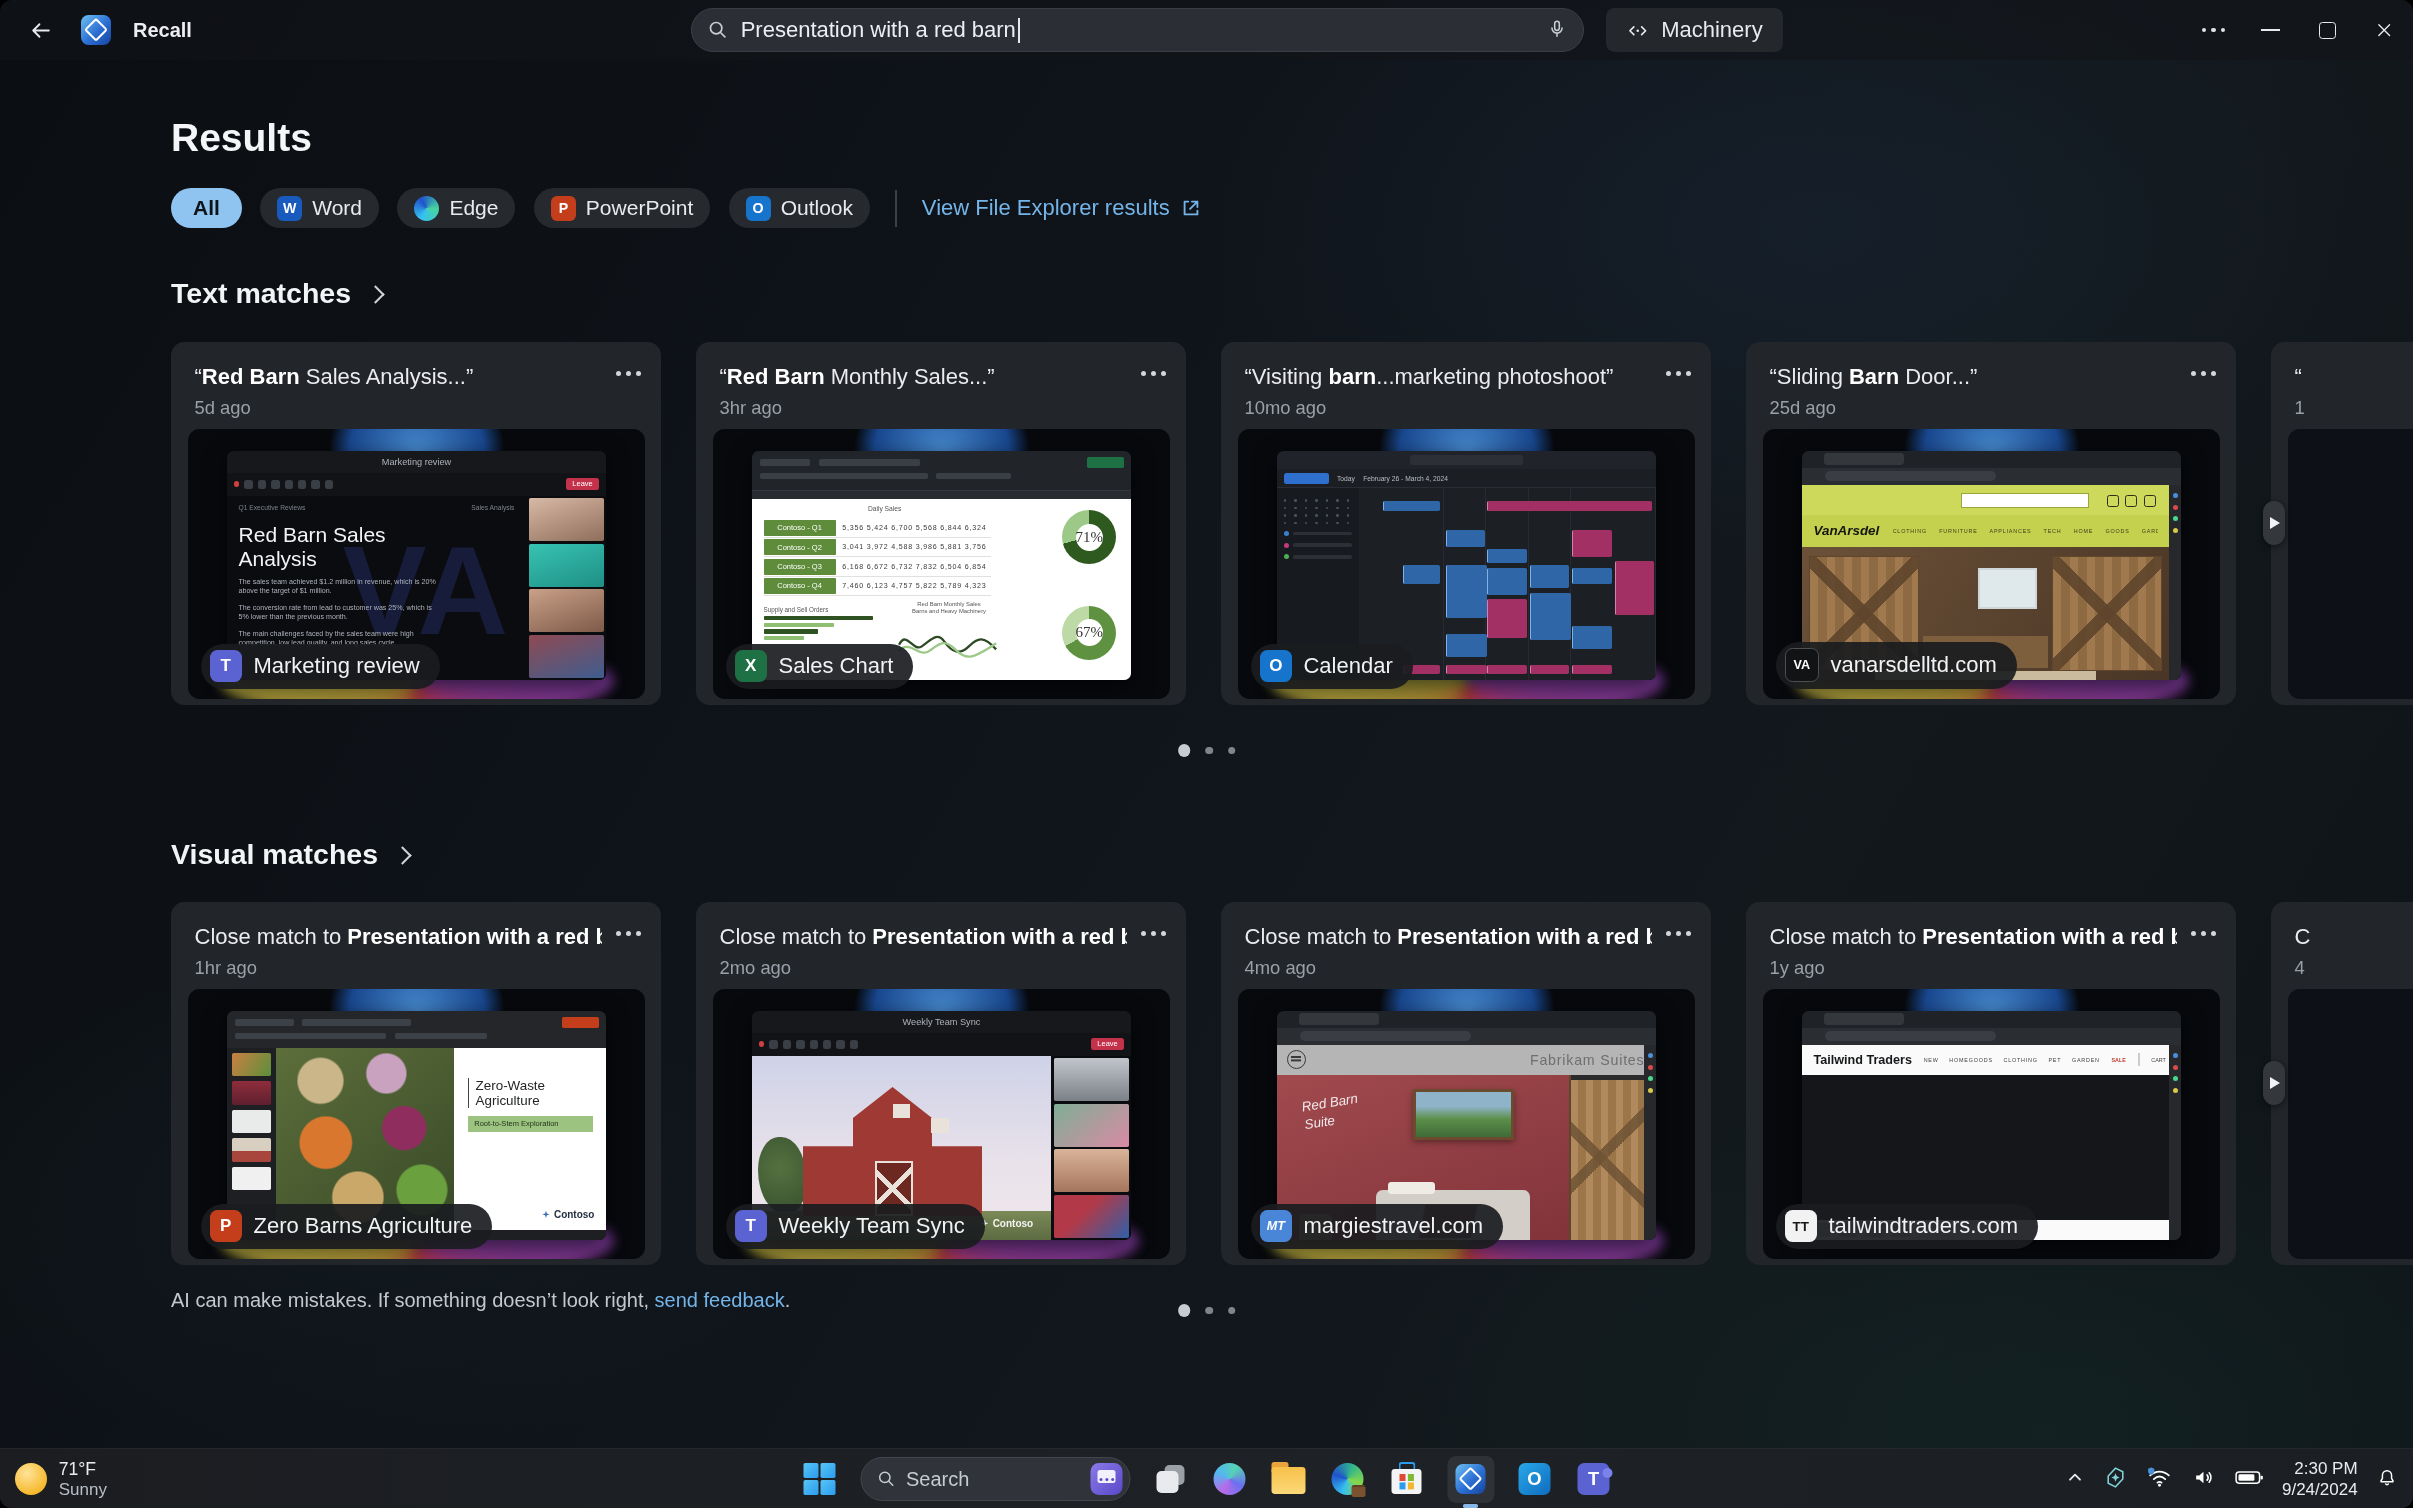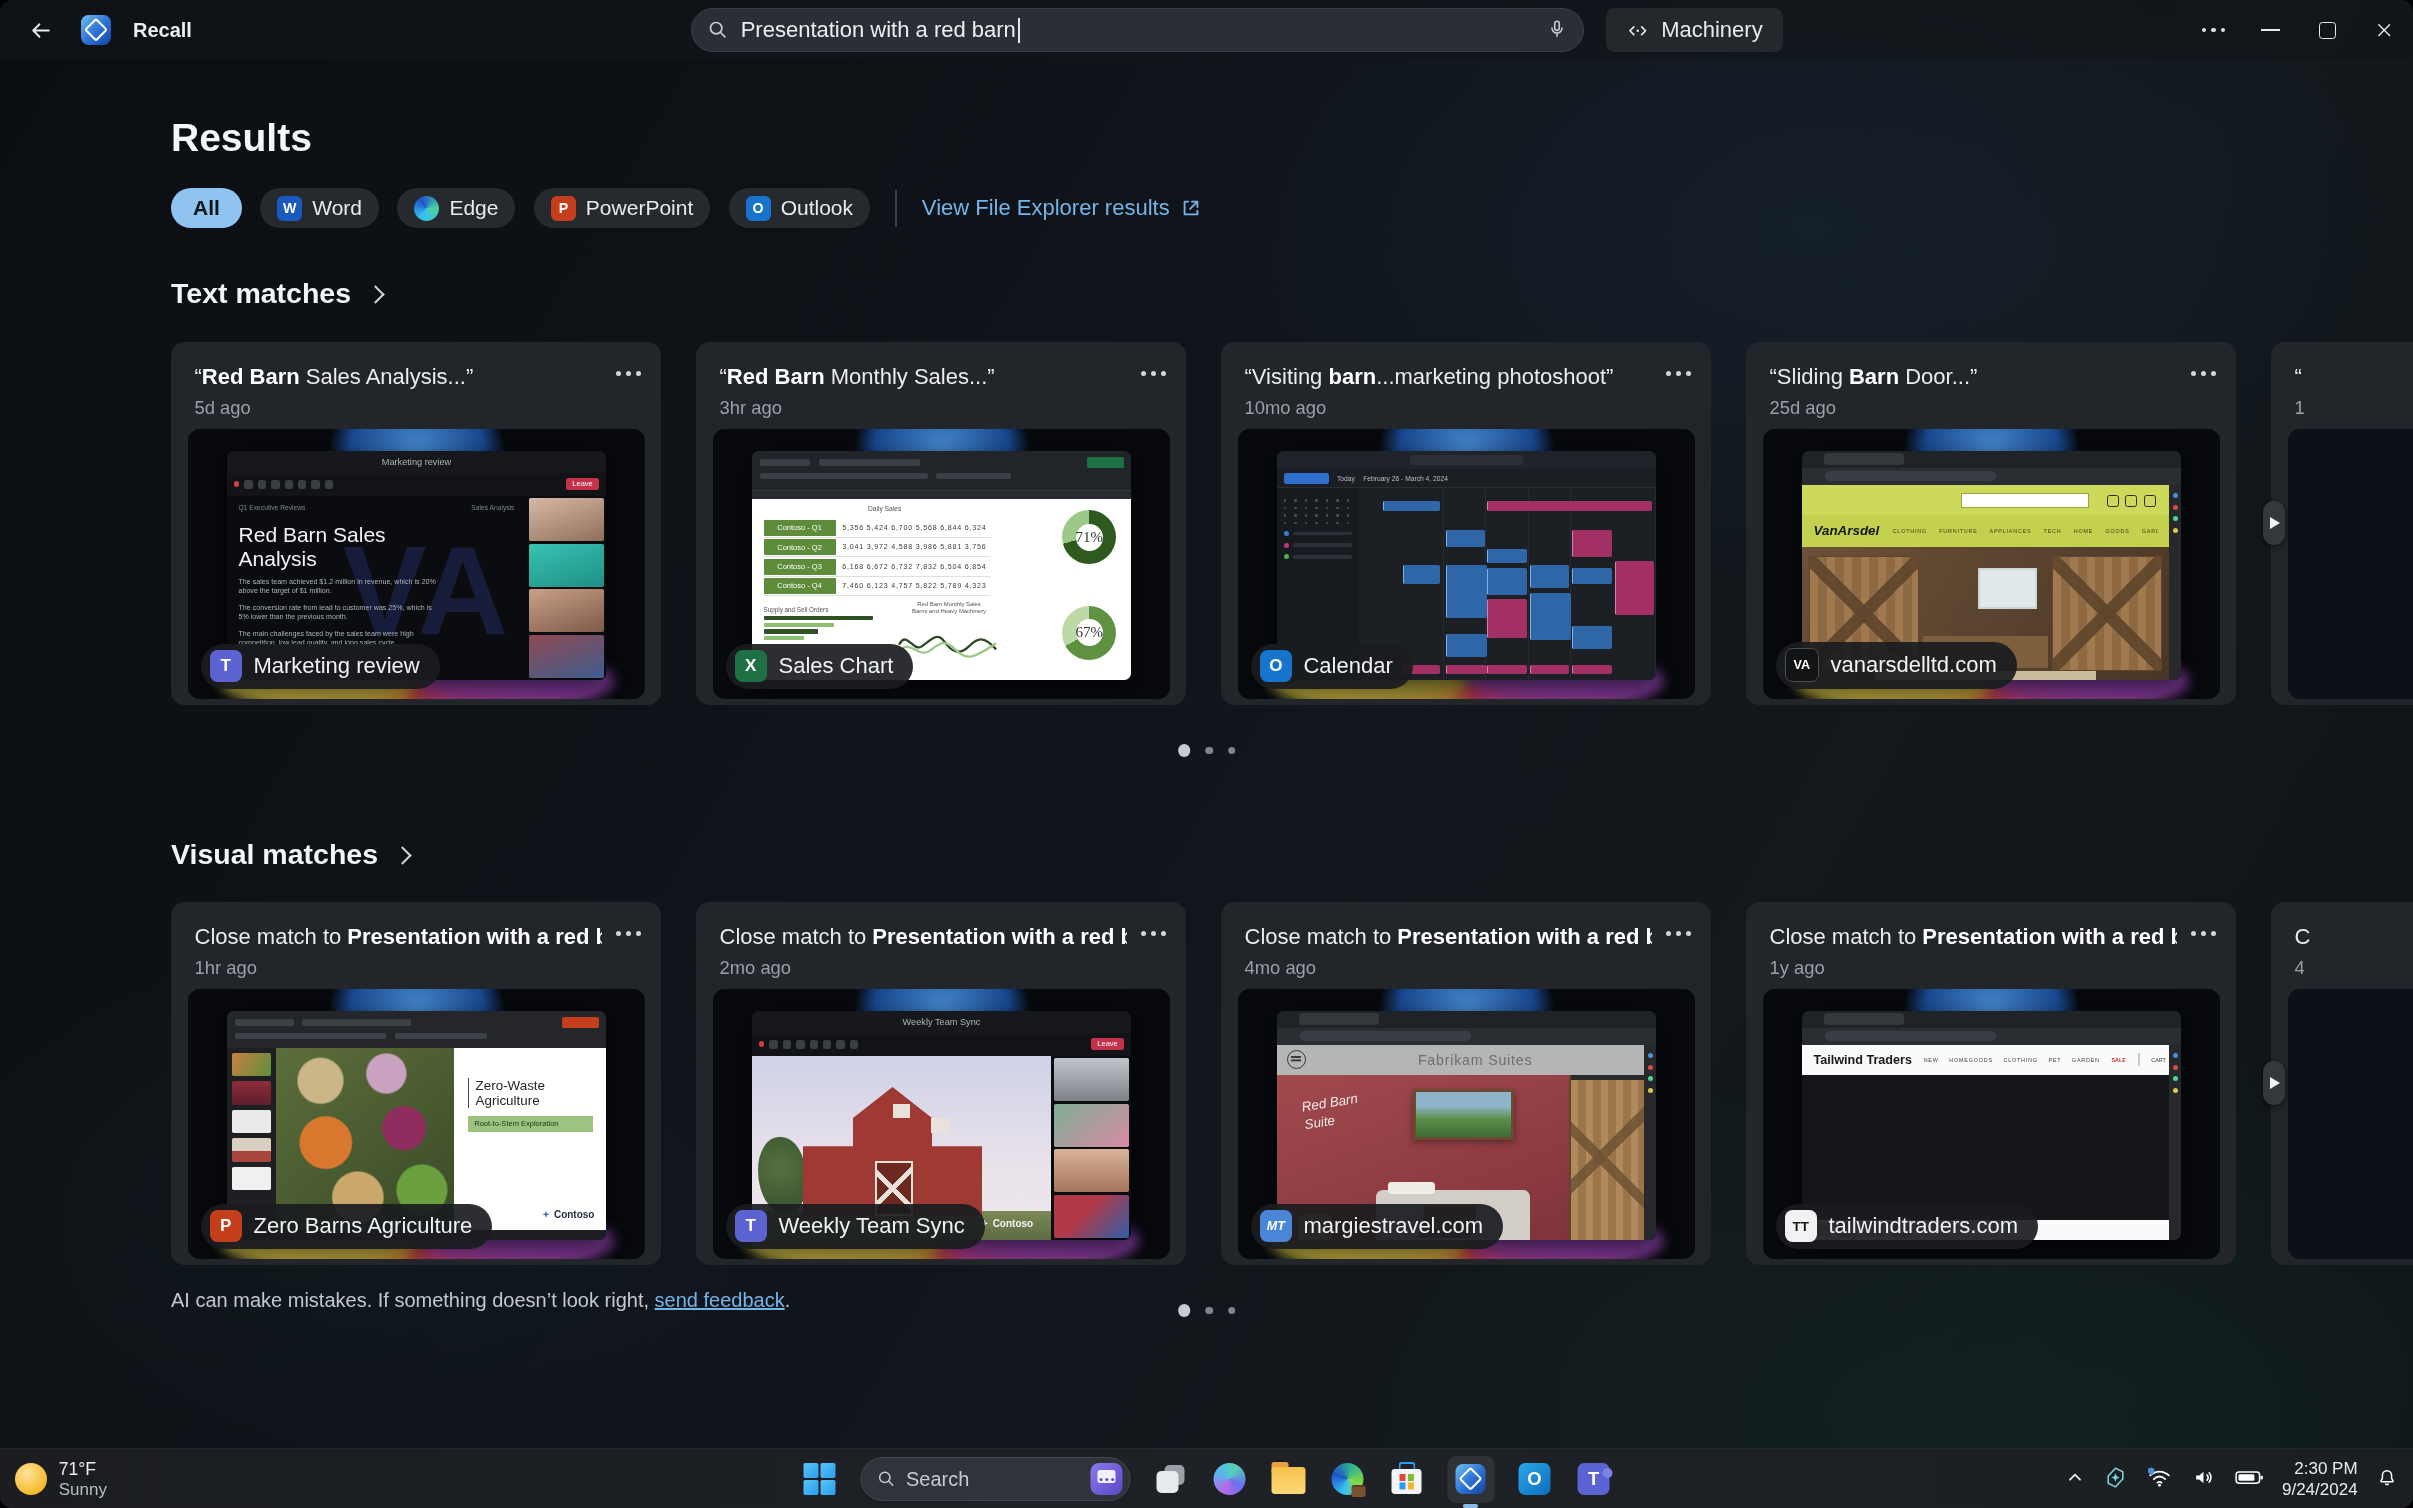--- a/index.html
+++ b/index.html
@@ -83,21 +83,21 @@
   .b-tt{background:#f2f2f2;color:#17181a;font-size:13.4px;}
   
   .pgdots{position:absolute;left:50%;transform:translateX(-50%);display:flex;align-items:center;gap:15px;}
   .pgdots b{width:7.5px;height:7.5px;border-radius:50%;background:#7f858d;}
   .pgdots b.on{width:12.6px;height:12.6px;background:#c7ccd2;}
   .car-arrow{position:absolute;left:2263px;width:22px;height:44px;border-radius:11px;background:#34383d;
     display:flex;align-items:center;justify-content:center;z-index:8;box-shadow:0 1.7px 6.7px rgba(0,0,0,.5);}
   .car-arrow i{width:0;height:0;border-left:10px solid #f2f3f5;border-top:6.7px solid transparent;
     border-bottom:6.7px solid transparent;margin-left:2.5px;}
   .footer{position:absolute;left:171px;top:1289px;font-size:20px;color:#c3c8ce;}
-  .footer a{color:#74b5e9;text-decoration:underline;}
+  .footer a{color:#74b5e9;}
   
   .tbarrow{height:22px;background:#17181c;display:flex;align-items:center;justify-content:center;
     font-size:9.2px;color:#aeb3ba;position:relative;}
   .ttools{height:23.5px;background:#121317;display:flex;align-items:center;padding:0 6.7px;gap:5px;position:relative;}
   .ttools u{width:8.4px;height:8.4px;border-radius:2.5px;background:#3a3e45;display:block;}
   .leavechip{position:absolute;right:6.7px;top:5px;background:#c4314b;color:#fff;font-size:7.5px;border-radius:2.5px;
     padding:1.7px 6.7px;}
   .reddot{width:5.9px;height:5.9px;border-radius:50%;background:#d04040;}
   .people{width:80px;background:#0b0c10;display:flex;flex-direction:column;gap:2.5px;padding:2.5px;box-sizing:border-box;}
   .ptile{flex:1;border-radius:1.7px;}
@@ -238,21 +238,21 @@
     background:radial-gradient(circle at 45% 40%,#55703f,#3f5a33 70%);}
   .v2contoso{position:absolute;right:6%;bottom:6%;font-size:10px;font-weight:800;color:#f4f4f2;}
   .v2contoso:before{content:"";display:inline-block;width:7.5px;height:7.5px;margin-right:4.2px;background:#f4f4f2;
     clip-path:polygon(50% 0,62% 38%,100% 50%,62% 62%,50% 100%,38% 62%,0 50%,38% 38%);}
   
   .f3head{position:absolute;top:34px;left:0;right:11.7px;height:30px;background:#b5b5b5;display:flex;
     align-items:center;}
   .f3burger{width:17px;height:17px;border:1.7px solid #3a3a3a;border-radius:50%;margin-left:10px;position:relative;}
   .f3burger:after{content:"";position:absolute;left:3.4px;right:3.4px;top:5px;height:1.7px;background:#3a3a3a;
     box-shadow:0 3.4px 0 #3a3a3a,0 -3.4px 0 transparent, 0 6.7px 0 transparent;}
-  .f3title{flex:1;text-align:center;font-size:14.2px;color:#6f6f6f;letter-spacing:0.8px;font-weight:400;}
+  .f3title{flex:1;text-align:right;font-size:14.2px;color:#6f6f6f;letter-spacing:0.8px;font-weight:400;}
   .f3scene{position:absolute;top:64px;left:0;right:11.7px;bottom:0;
     background:linear-gradient(160deg,#a14a4e,#7e3138);}
   .f3script{position:absolute;left:7%;top:12%;transform:rotate(-9deg);font-style:italic;color:#f0e8ea;
     font-size:13.4px;line-height:18.4px;}
   .f3frame{position:absolute;left:37%;top:9%;width:26%;height:27%;border:3.4px solid #6b4a2e;
     background:linear-gradient(#8fb3c9 32%,#5c8f4a 60%,#3f6b38);box-shadow:0 2.5px 6.7px rgba(0,0,0,.4);}
   .f3bed{position:absolute;left:27%;bottom:0;width:42%;height:30%;background:#d3cfc8;border-radius:6.7px 6.7px 0 0;}
   .f3bed:before{content:"";position:absolute;left:8%;top:-8.4px;width:30%;height:11.7px;background:#efecE6;
     background:#efece6;border-radius:3.4px;box-shadow:46% 0 0 #efece6;}
   .f3bed:after{content:"";position:absolute;left:30%;top:30%;width:34%;height:66%;background:#8f4a4a;

